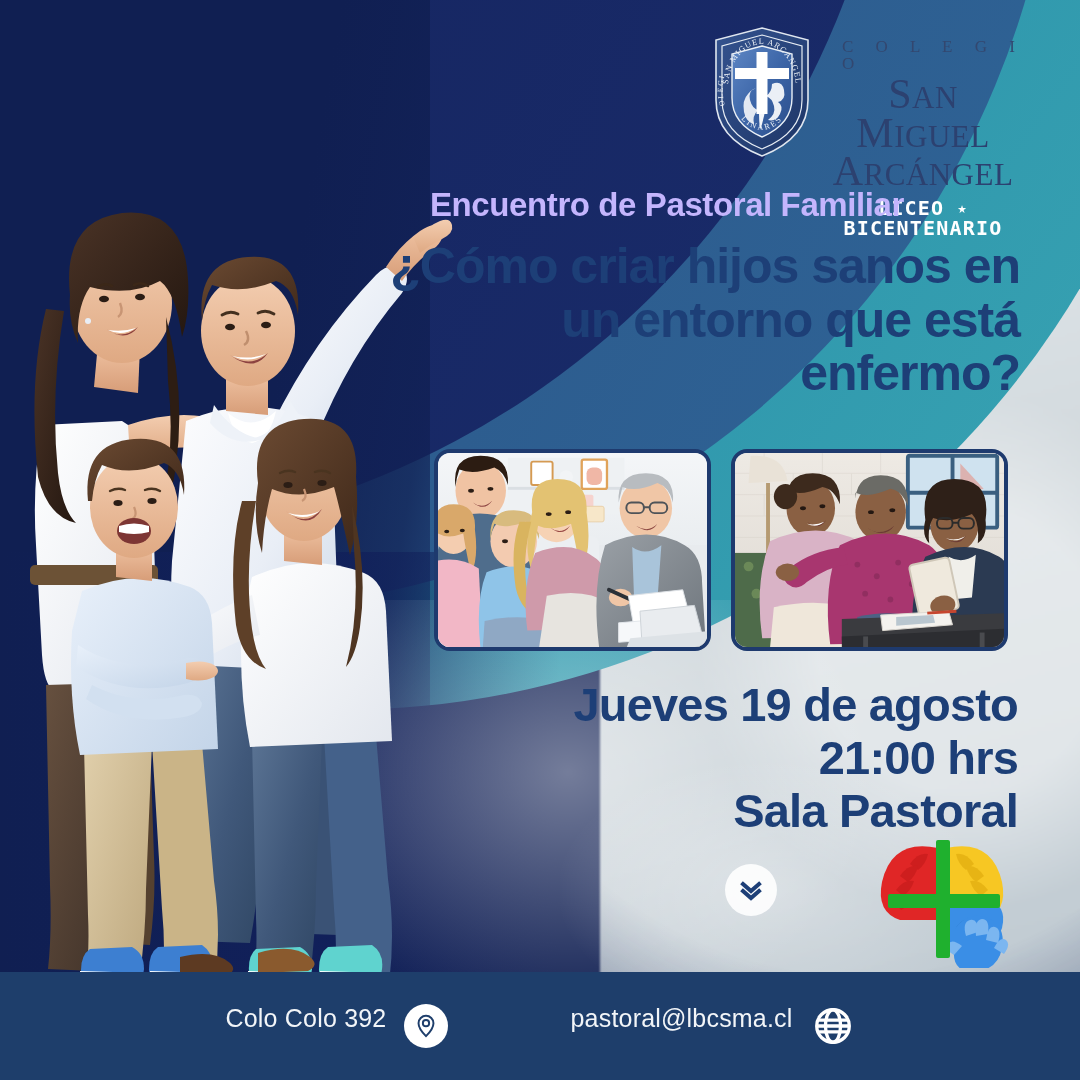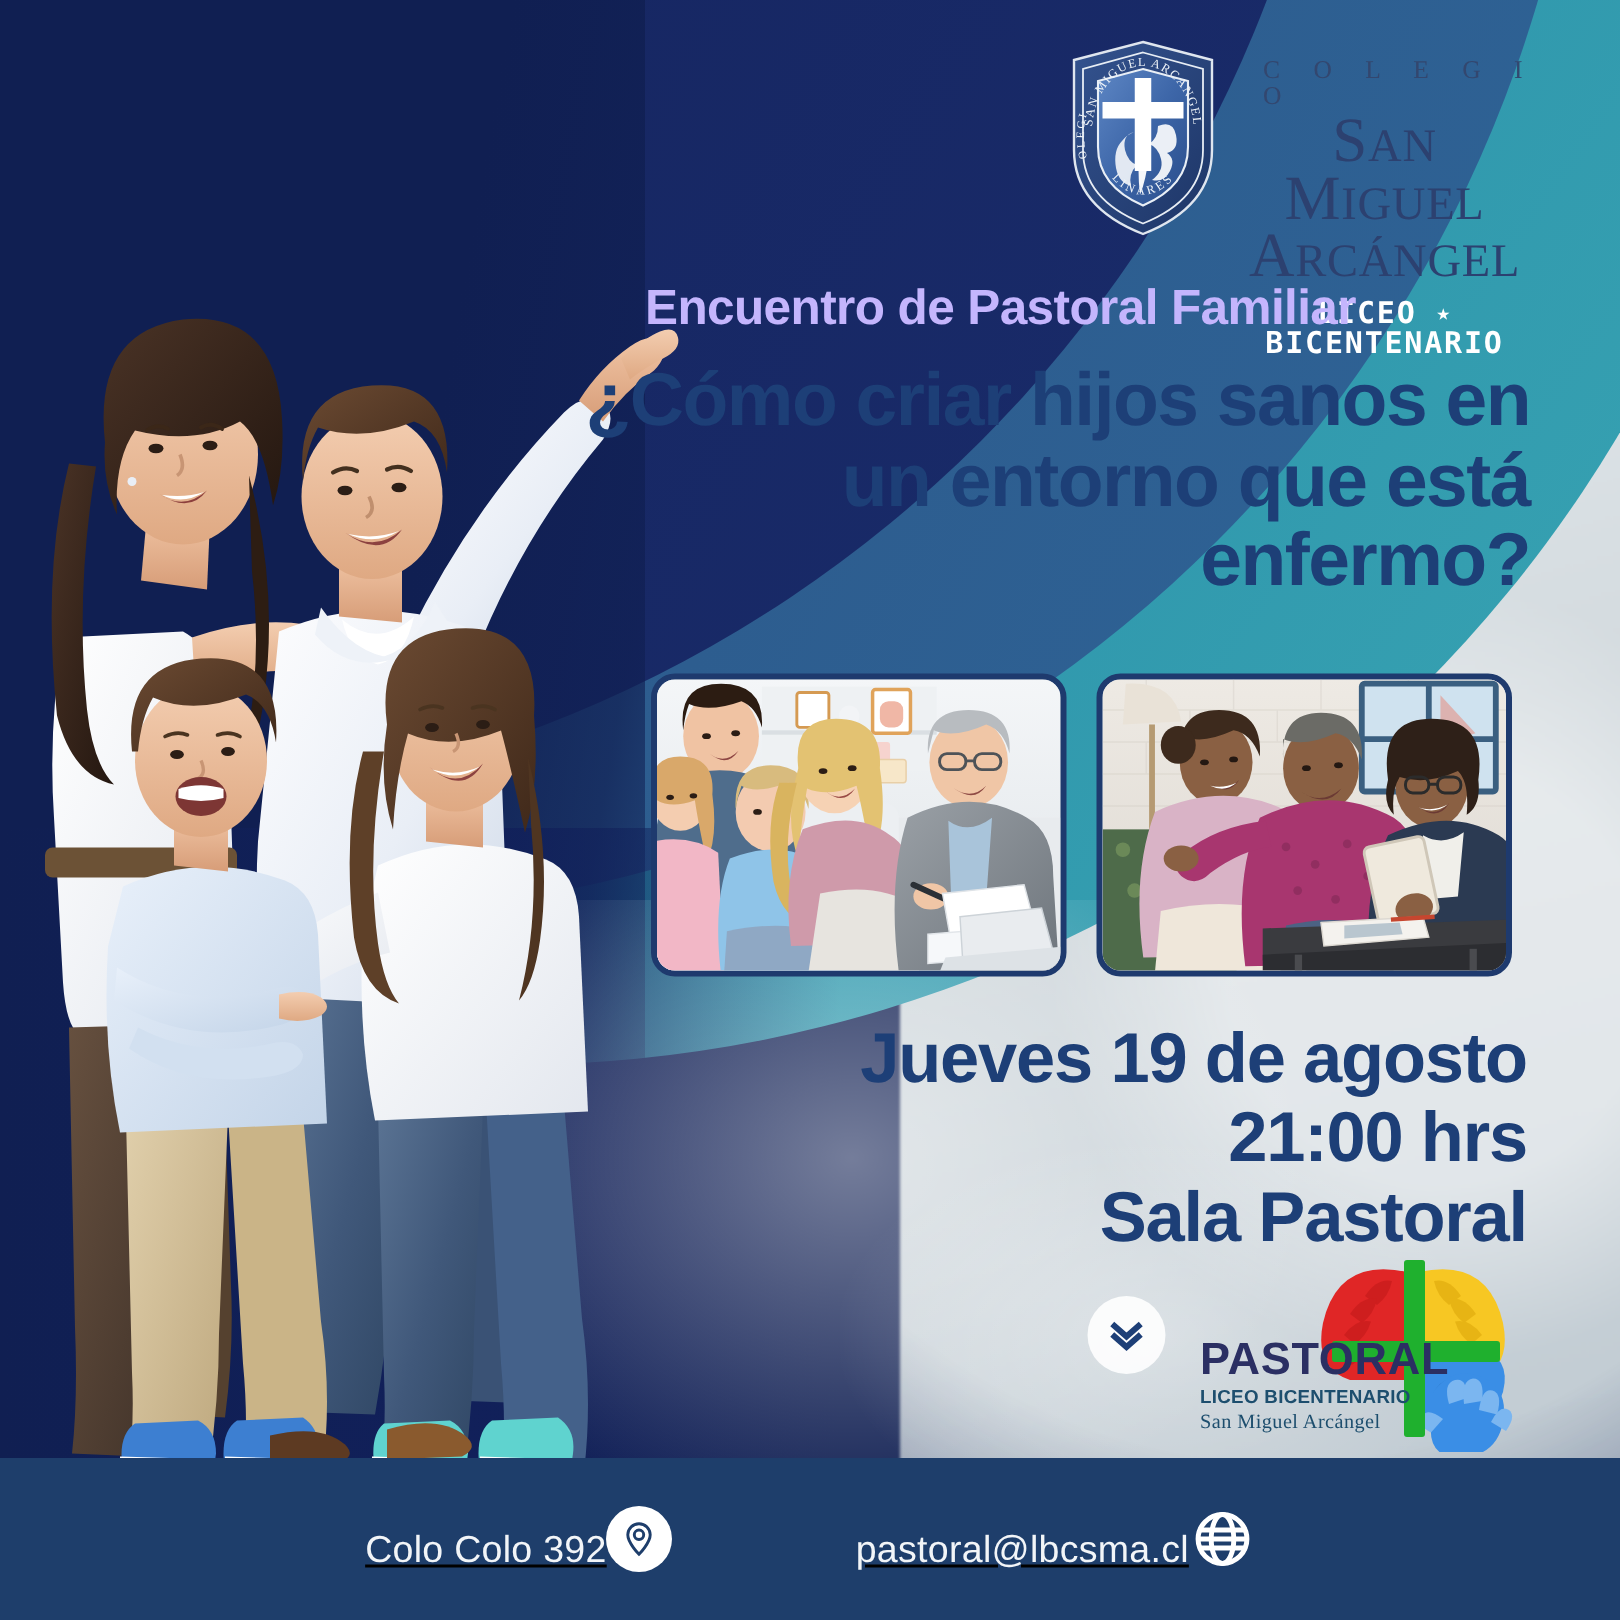--- a/index.html
+++ b/index.html
@@ -125,21 +125,21 @@
   .p-sub2{
     font-family:"Liberation Serif","DejaVu Serif",serif;
     font-size:13.5px;color:#1d4e6e;letter-spacing:.3px;line-height:1.2;
   }
 
   
   .footer{
     position:absolute;left:0;bottom:0;width:1080px;height:108px;background:#1e3e6b;
     display:flex;align-items:center;justify-content:center;gap:122px;
   }
-  .f-item{display:flex;align-items:flex-end;text-decoration:underline;}
+  .f-item{display:flex;align-items:flex-start;gap:18px;}
   .f-text{color:#f2f5f8;font-size:25px;letter-spacing:.2px;}
   .f-icon{width:44px;height:44px;border-radius:50%;display:flex;align-items:center;justify-content:center;}
   .f-icon.filled{background:#ffffff;}
 </style>
 </head>
 <body>
 
 <div class="poster">
 
   <div class="bg-base"></div>
@@ -594,25 +594,20 @@
           <path d="M96 98 q-2 -16 6 -17 q8 0 6 15 z"></path>
           <path d="M106 102 q2 -15 9 -13 q7 2 3 16 z"></path>
           <path d="M114 110 q6 -12 12 -8 q5 4 -2 14 z"></path>
           <path d="M82 108 q-10 -8 -14 -2 q-4 6 6 11 z"></path>
         </g>
 
         <rect x="56" y="2" width="14" height="118" rx="2" fill="#1fb02e"></rect>
         <rect x="8" y="56" width="112" height="14" rx="2" fill="#1fb02e"></rect>
       </g>
     </svg>
-    <div class="p-text">
-      <div class="p-title">PASTORAL</div>
-      <div class="p-sub1">LICEO BICENTENARIO</div>
-      <div class="p-sub2">San Miguel Arcángel</div>
-    </div>
   </div>
 
   <div class="footer">
 
     <div class="f-item">
       <span class="f-text">Colo Colo 392</span>
       <span class="f-icon filled">
         <svg width="26" height="26" viewBox="0 0 24 24">
           <path d="M12 2.6c-3.8 0-6.9 3-6.9 6.8 0 5 6.9 12 6.9 12s6.9-7 6.9-12c0-3.8-3.1-6.8-6.9-6.8z" fill="none" stroke="#1e3e6b" stroke-width="1.8"></path>
           <circle cx="12" cy="9.4" r="2.9" fill="none" stroke="#1e3e6b" stroke-width="1.8"></circle>

